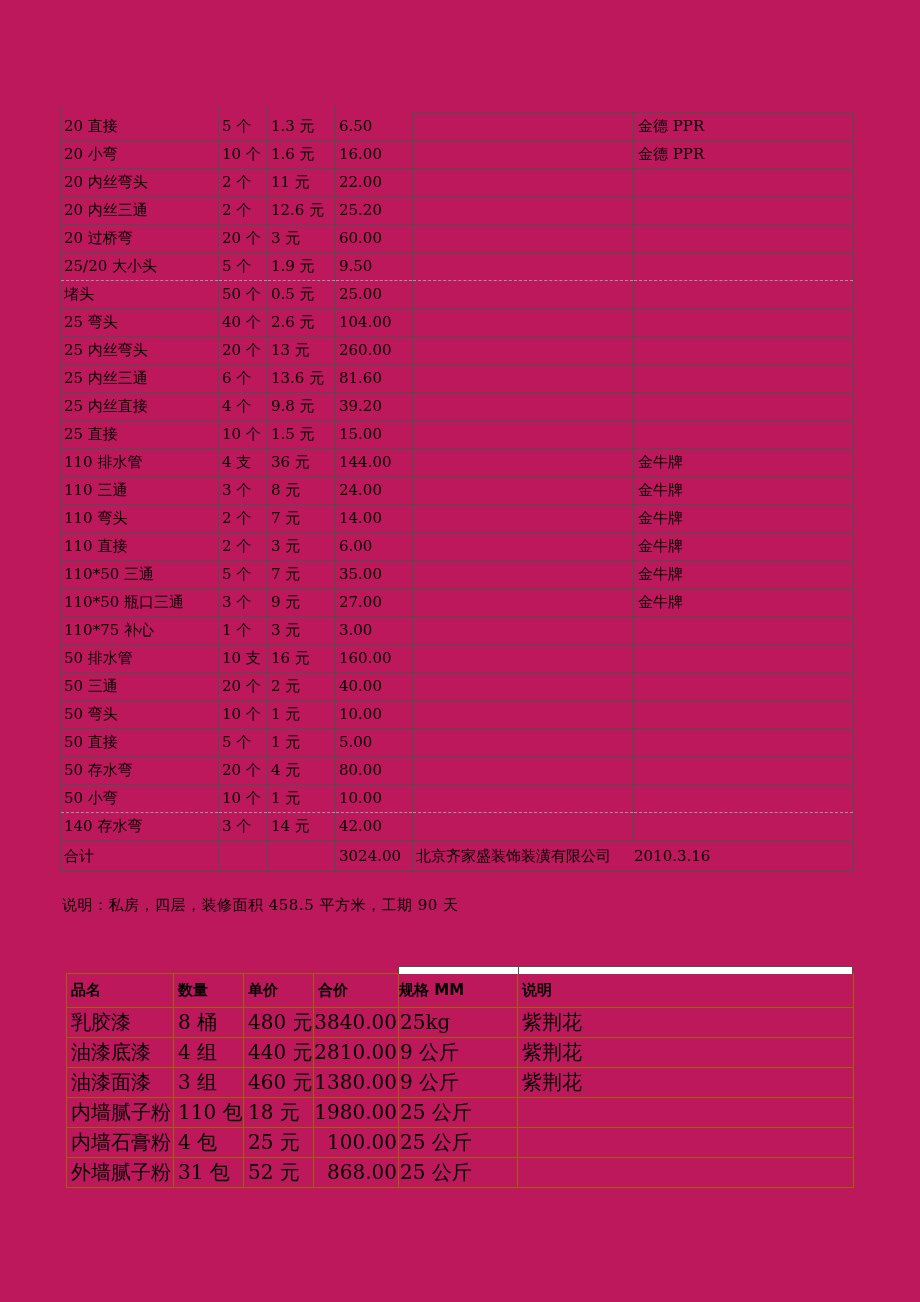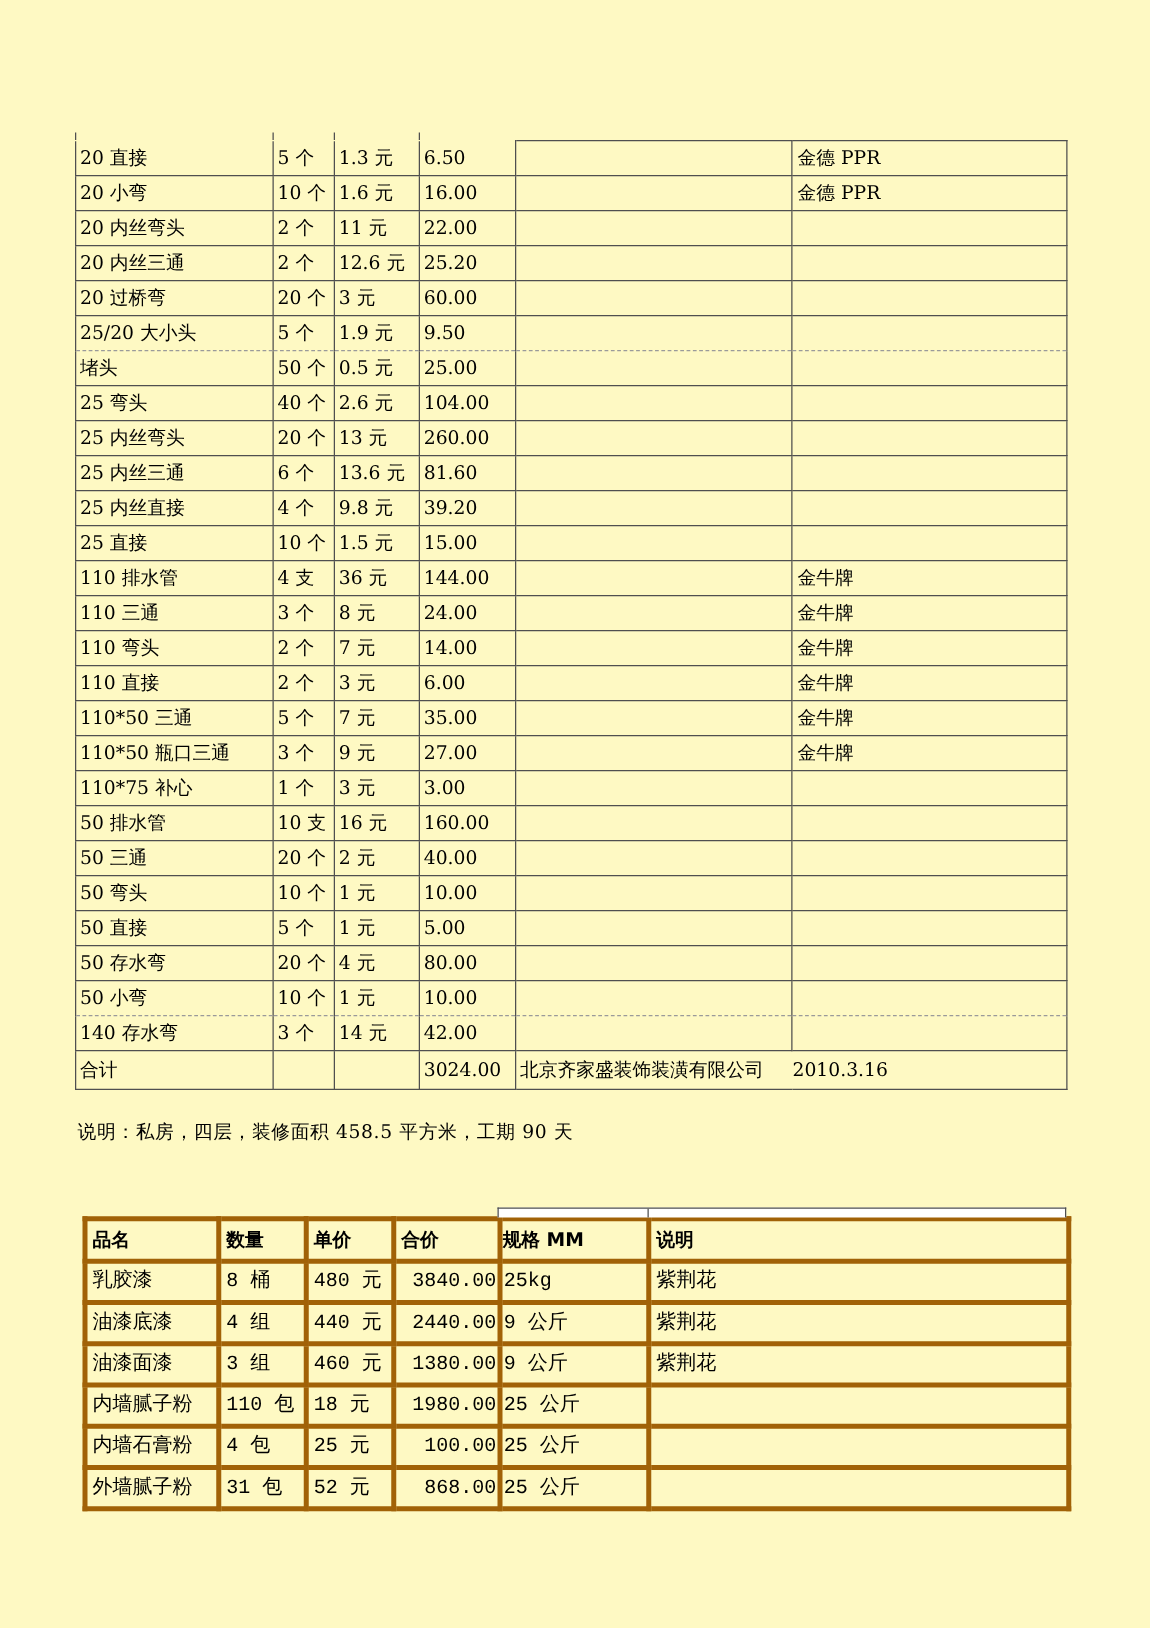--- a/index.html
+++ b/index.html
@@ -1,19 +1,19 @@
 <!DOCTYPE html>
 <html><head>
 <meta charset="utf-8">
 <style>
   * { margin:0; padding:0; box-sizing:border-box; }
   html,body { background:#e8e8e8; }
   .page {
     position:relative; width:920px; height:1302px; margin:0 auto;
-    background:#fef9c3; color:#000;
+    background:#be185d; color:#000;
     font-family:"DejaVu Serif","Liberation Serif",serif;
     overflow:hidden;
   }
   
   #t1 { position:absolute; left:60px; top:112px; }
   #t1 table { border-collapse:collapse; table-layout:fixed; width:793px; }
   #t1 td {
     border:1px solid #4f4f4f; font-size:15px; height:27.6px;
     line-height:27px; padding:0 2px 0 3px; white-space:nowrap;
     overflow:hidden; vertical-align:middle;
@@ -28,27 +28,27 @@
   
   .tick { position:absolute; top:-6px; width:1px; height:6px; background:#4f4f4f; }
   
   .note {
     position:absolute; left:62px; top:896px; font-size:15px;
     letter-spacing:0.5px; white-space:nowrap;
   }
   
   #t2 { position:absolute; left:66px; top:966px; width:789px; }
   #t2 table { border-collapse:collapse; table-layout:fixed; width:787px; margin-top:7px; }
-  #t2 th, #t2 td { border:4px solid #a16207; white-space:nowrap; overflow:hidden; vertical-align:middle; }
+  #t2 th, #t2 td { border:1px solid #a16207; white-space:nowrap; overflow:hidden; vertical-align:middle; }
   #t2 th {
     height:34px; font-size:15px; text-align:left; padding-left:4px;
     font-family:"DejaVu Sans","Liberation Sans",sans-serif; font-weight:bold;
   }
   #t2 th.h-spec { padding-left:0; }
-  #t2 td { height:29.7px; font-size:16px; padding-left:4px; line-height:29px;font-family:Liberation Mono, monospace; }
+  #t2 td { height:29.7px; font-size:20px; padding-left:4px; line-height:29px; }
   #t2 td.c-total { text-align:right; padding:0 1px 0 0; }
   #t2 td.c-spec  { padding-left:1px; }
   
   .cap {
     position:absolute; left:332px; top:0; width:455px; height:8px;
     background:#fff; border-top:1px solid #4f4f4f;
     border-left:1px solid #4f4f4f; border-right:1px solid #4f4f4f; z-index:2;
   }
   .cap-div { position:absolute; left:119px; top:0; width:1px; height:7px; background:#4f4f4f; }
 </style>
@@ -326,21 +326,21 @@
             <td class="c-qty">8 桶</td>
             <td class="c-price">480 元</td>
             <td class="c-total">3840.00</td>
             <td class="c-spec">25kg</td>
             <td class="c-note">紫荆花</td>
           </tr>
           <tr>
             <td class="c-name">油漆底漆</td>
             <td class="c-qty">4 组</td>
             <td class="c-price">440 元</td>
-            <td class="c-total">2440.00</td>
+            <td class="c-total">2810.00</td>
             <td class="c-spec">9 公斤</td>
             <td class="c-note">紫荆花</td>
           </tr>
           <tr>
             <td class="c-name">油漆面漆</td>
             <td class="c-qty">3 组</td>
             <td class="c-price">460 元</td>
             <td class="c-total">1380.00</td>
             <td class="c-spec">9 公斤</td>
             <td class="c-note">紫荆花</td>

